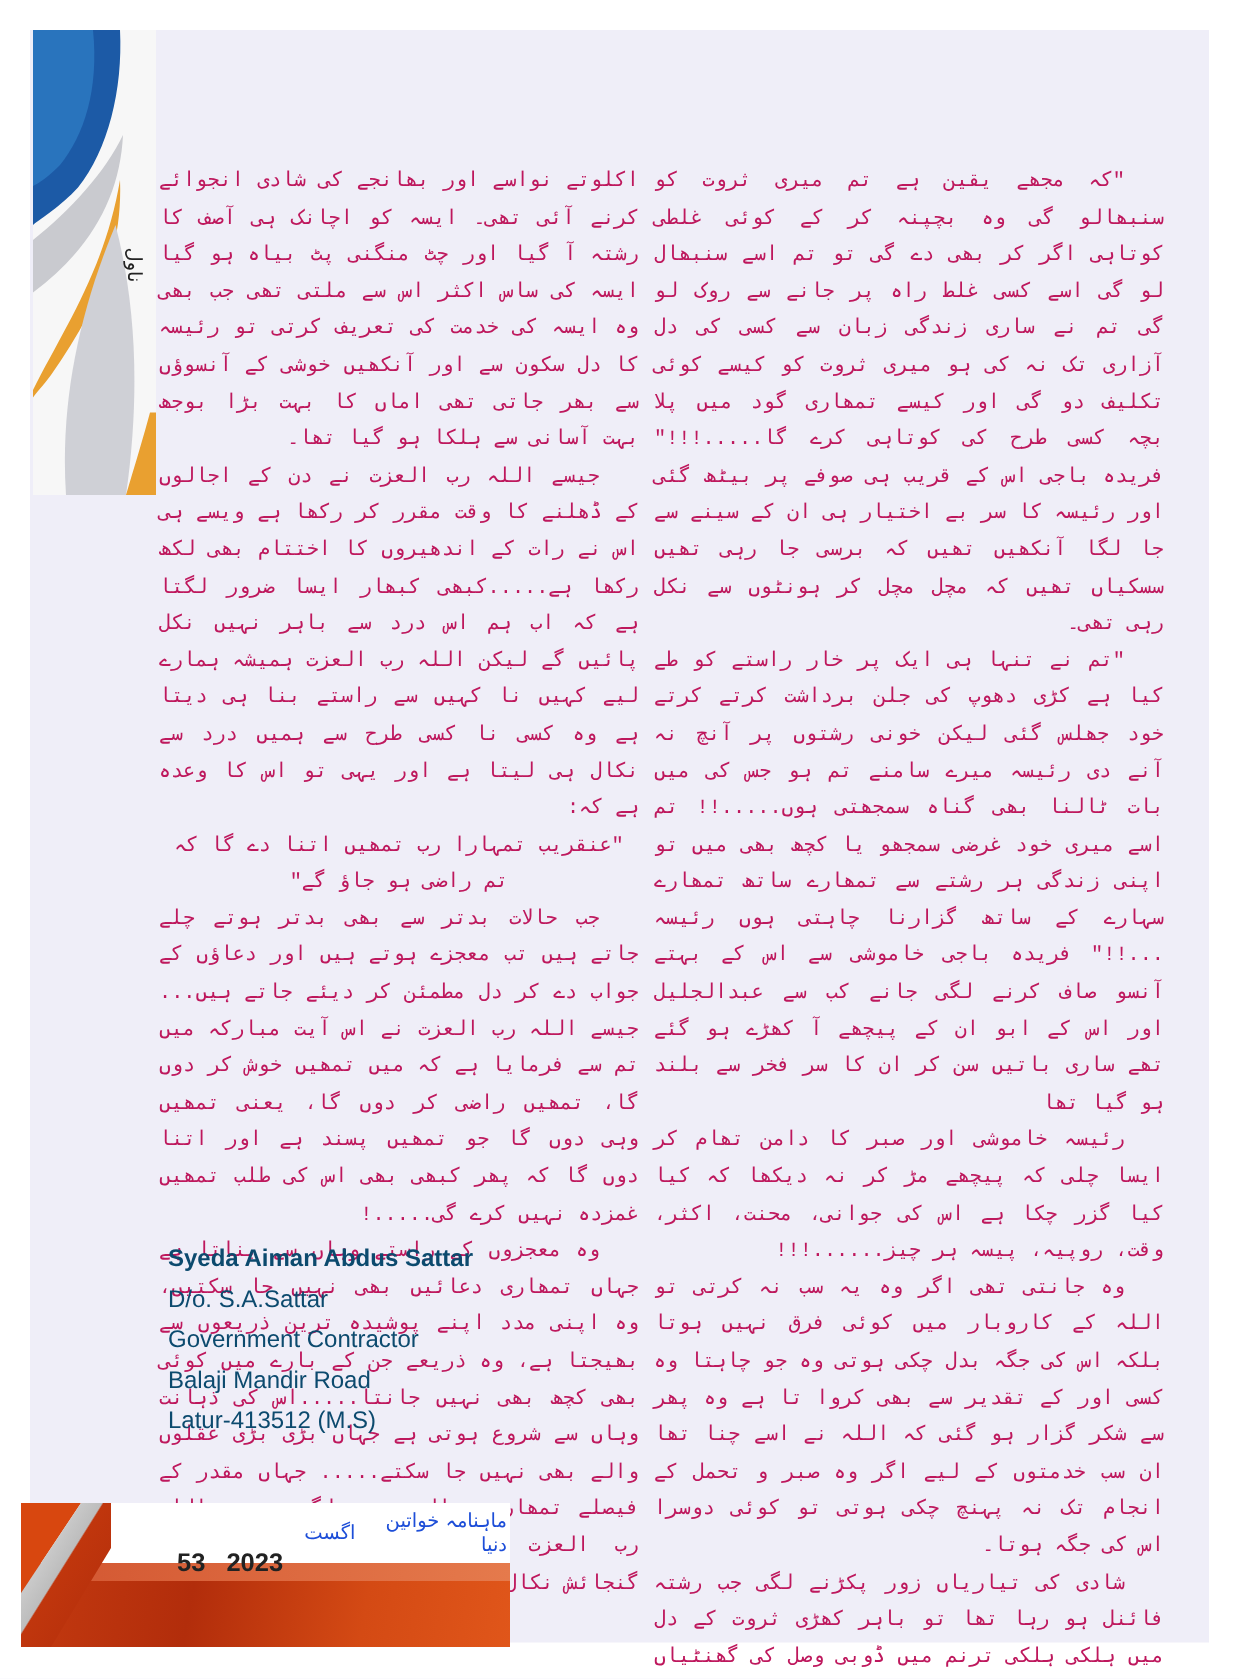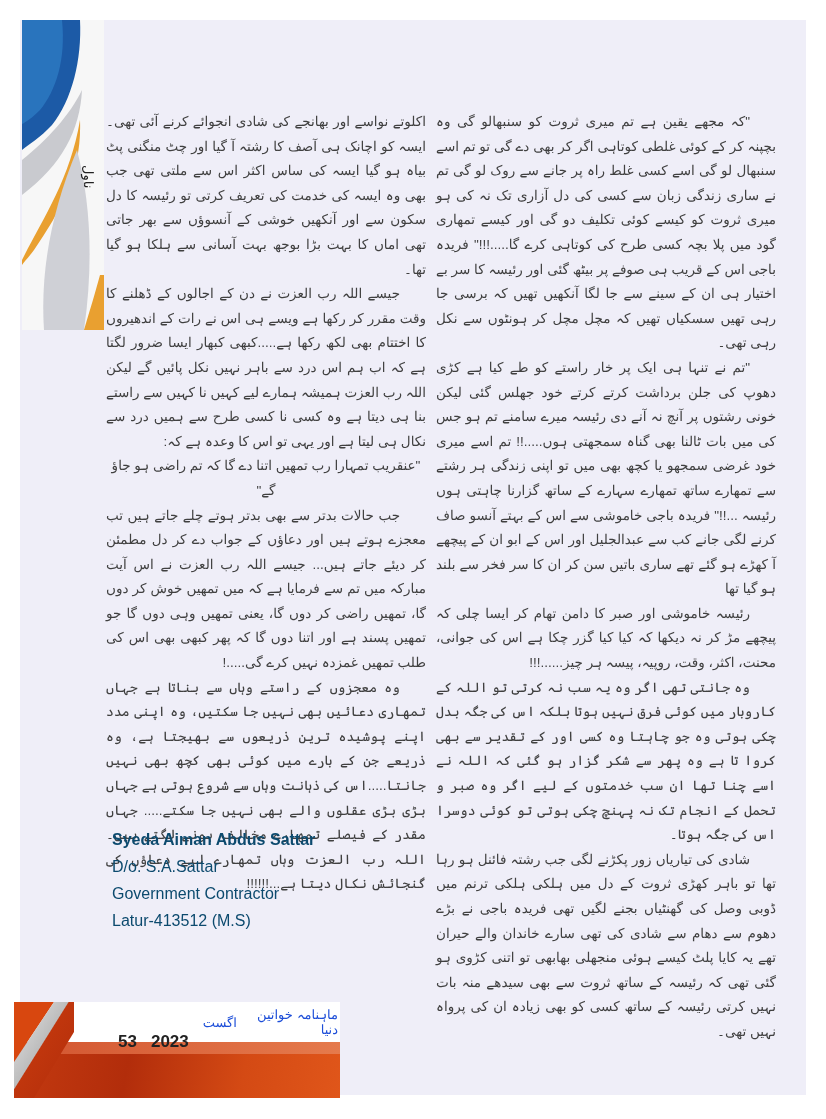--- a/index.html
+++ b/index.html
@@ -13,21 +13,21 @@
     background: #f8f8f8; overflow: hidden;
   }
   .side-deco svg { display: block; }
   .side-label {
     position: absolute; left: 76px; top: 118px; width: 20px; height: 70px;
     writing-mode: vertical-rl; font-size: 13px; color: #222; direction: rtl;
     font-family: "DejaVu Serif", serif;
   }
   .col {
     position: absolute; direction: rtl; text-align: justify;
-    font-family: Liberation Sans, sans-serif; font-size: 13.5px; line-height: 24.6px; color: #404040;
+    font-family: Liberation Mono, monospace; font-size: 13.5px; line-height: 24.6px; color: #be185d;
   }
   .col p { margin: 0; }
   .col .indent { text-indent: 26px; }
   .col .center { text-align: center; }
   .col-right { left: 436px; top: 110px; width: 340px; }
   .col-left { left: 106px; top: 110px; width: 320px; }
   .signature {
     position: absolute; left: 112px; top: 826px; width: 320px; direction: ltr;
     font-family: "Liberation Sans", sans-serif; font-size: 16px; color: #0c4a6e; line-height: 27px;
   }
@@ -85,20 +85,21 @@
   <p class="indent">جیسے اللہ رب العزت نے دن کے اجالوں کے ڈھلنے کا وقت مقرر کر رکھا ہے ویسے ہی اس نے رات کے اندھیروں کا اختتام بھی لکھ رکھا ہے.....کبھی کبھار ایسا ضرور لگتا ہے کہ اب ہم اس درد سے باہر نہیں نکل پائیں گے لیکن اللہ رب العزت ہمیشہ ہمارے لیے کہیں نا کہیں سے راستے بنا ہی دیتا ہے وہ کسی نا کسی طرح سے ہمیں درد سے نکال ہی لیتا ہے اور یہی تو اس کا وعدہ ہے کہ:</p>
   <p class="center">"عنقریب تمہارا رب تمھیں اتنا دے گا کہ تم راضی ہو جاؤ گے"</p>
   <p class="indent">جب حالات بدتر سے بھی بدتر ہوتے چلے جاتے ہیں تب معجزے ہوتے ہیں اور دعاؤں کے جواب دے کر دل مطمئن کر دیئے جاتے ہیں... جیسے اللہ رب العزت نے اس آیت مبارکہ میں تم سے فرمایا ہے کہ میں تمھیں خوش کر دوں گا، تمھیں راضی کر دوں گا، یعنی تمھیں وہی دوں گا جو تمھیں پسند ہے اور اتنا دوں گا کہ پھر کبھی بھی اس کی طلب تمھیں غمزدہ نہیں کرے گی.....!</p>
   <p class="indent">وہ معجزوں کے راستے وہاں سے بناتا ہے جہاں تمھاری دعائیں بھی نہیں جا سکتیں، وہ اپنی مدد اپنے پوشیدہ ترین ذریعوں سے بھیجتا ہے، وہ ذریعے جن کے بارے میں کوئی بھی کچھ بھی نہیں جانتا.....اس کی ذہانت وہاں سے شروع ہوتی ہے جہاں بڑی بڑی عقلوں والے بھی نہیں جا سکتے..... جہاں مقدر کے فیصلے تمھارے مخالف ہونے لگتے ہیں۔ اللہ رب العزت وہاں تمھارے لیے دعاؤں کی گنجائش نکال دیتا ہے...!!!!!!</p>
 </div>
 
 <div class="signature">
   <div>Syeda Aiman Abdus Sattar</div>
   <div>D/o. S.A.Sattar</div>
   <div>Government Contractor</div>
+  <div>Balaji Mandir Road</div>
   <div>Latur-413512 (M.S)</div>
 </div>
 
 <div class="footer-white-wide"></div>
 <div class="footer-orange-wide"></div>
 <div class="footer-strip-wide"></div>
 <div class="footer-slash-a">
   <svg width="60" height="96" viewBox="0 0 60 96">
     <polygon points="0,0 40,0 0,60" fill="#d8470f"></polygon>
     <polygon points="40,0 60,0 60,30 20,96 0,96 0,60" fill="url(#g1)"></polygon>

